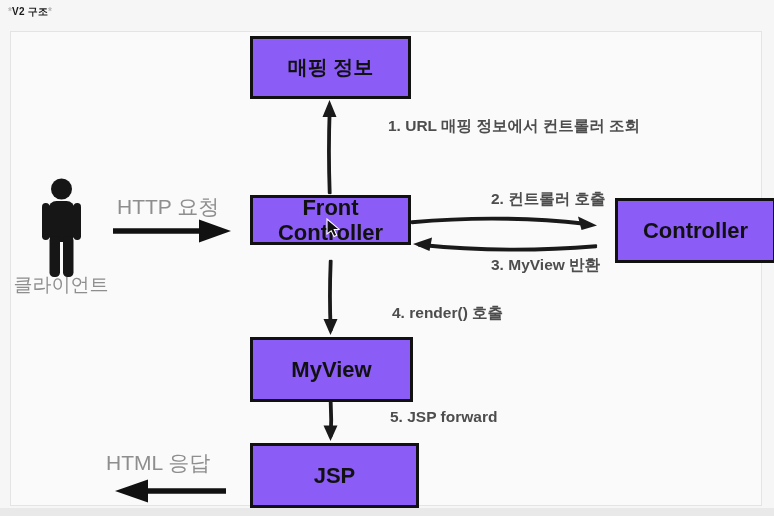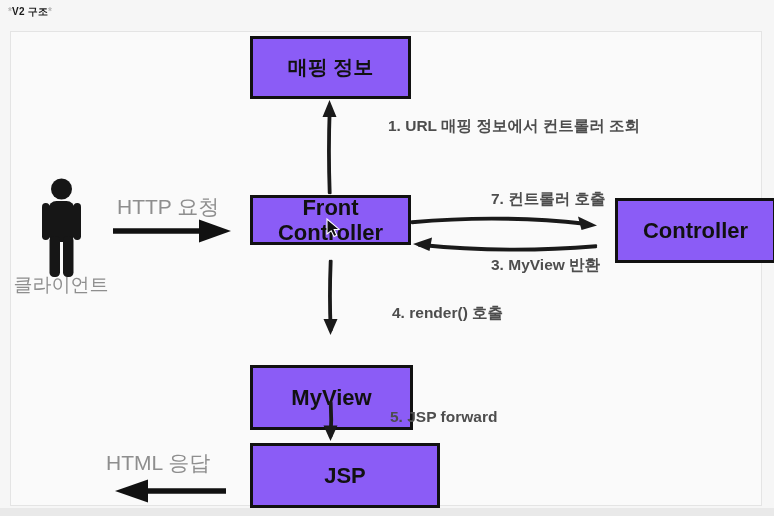--- a/index.html
+++ b/index.html
@@ -22,22 +22,22 @@
     left:0;top:508px;width:774px;height:8px;background:#e9e9e9;
   }
   .box{
     position:absolute;background:#8b5cf6;border:3px solid #111111;
     box-sizing:border-box;display:flex;align-items:center;justify-content:center;
     font-weight:bold;color:#111111;text-align:center;line-height:1.15;
   }
   #box-mapping{left:250px;top:36px;width:161px;height:63px;font-size:20px;}
   #box-front-controller{left:250px;top:195px;width:161px;height:50px;font-size:22px;padding:0 20px;}
   #box-controller{left:615px;top:198px;width:161px;height:65px;font-size:22px;}
-  #box-myview{left:250px;top:337px;width:163px;height:65px;font-size:22px;margin-top:28px;}
-  #box-jsp{left:250px;top:443px;width:190px;height:65px;font-size:22px;}
+  #box-myview{left:250px;top:337px;width:163px;height:65px;font-size:22px;}
+  #box-jsp{left:250px;top:443px;width:169px;height:65px;font-size:22px;}
   .step-label{
     position:absolute;font-size:15.5px;font-weight:bold;color:#4d4d4d;white-space:nowrap;margin-left:44px;
   }
   #lbl-step1{left:344px;top:116px;}
   #lbl-step2{left:447px;top:189px;}
   #lbl-step3{left:447px;top:255px;}
   #lbl-step4{left:348px;top:303px;}
   #lbl-step5{left:346px;top:408px;}
   .grey-label{
     position:absolute;font-size:21px;color:#8e8e8e;white-space:nowrap;
@@ -67,21 +67,21 @@
   <span>Controller</span>
 </div>
 <div class="box" id="box-myview">
   <span>MyView</span>
 </div>
 <div class="box" id="box-jsp">
   <span>JSP</span>
 </div>
 
 <span class="step-label" id="lbl-step1">1. URL 매핑 정보에서 컨트롤러 조회</span>
-<span class="step-label" id="lbl-step2">7. 컨트롤러 호출</span>
+<span class="step-label" id="lbl-step2">2. 컨트롤러 호출</span>
 <span class="step-label" id="lbl-step3">3. MyView 반환</span>
 <span class="step-label" id="lbl-step4">4. render() 호출</span>
 <span class="step-label" id="lbl-step5">5. JSP forward</span>
 
 <span class="grey-label" id="lbl-http">HTTP 요청</span>
 <span class="grey-label" id="lbl-html">HTML 응답</span>
 <span class="grey-label" id="lbl-client">클라이언트</span>
 
 <svg class="abs" id="diagram-svg" width="774" height="516" viewBox="0 0 774 516" xmlns="http://www.w3.org/2000/svg">
   <g fill="#161616">

